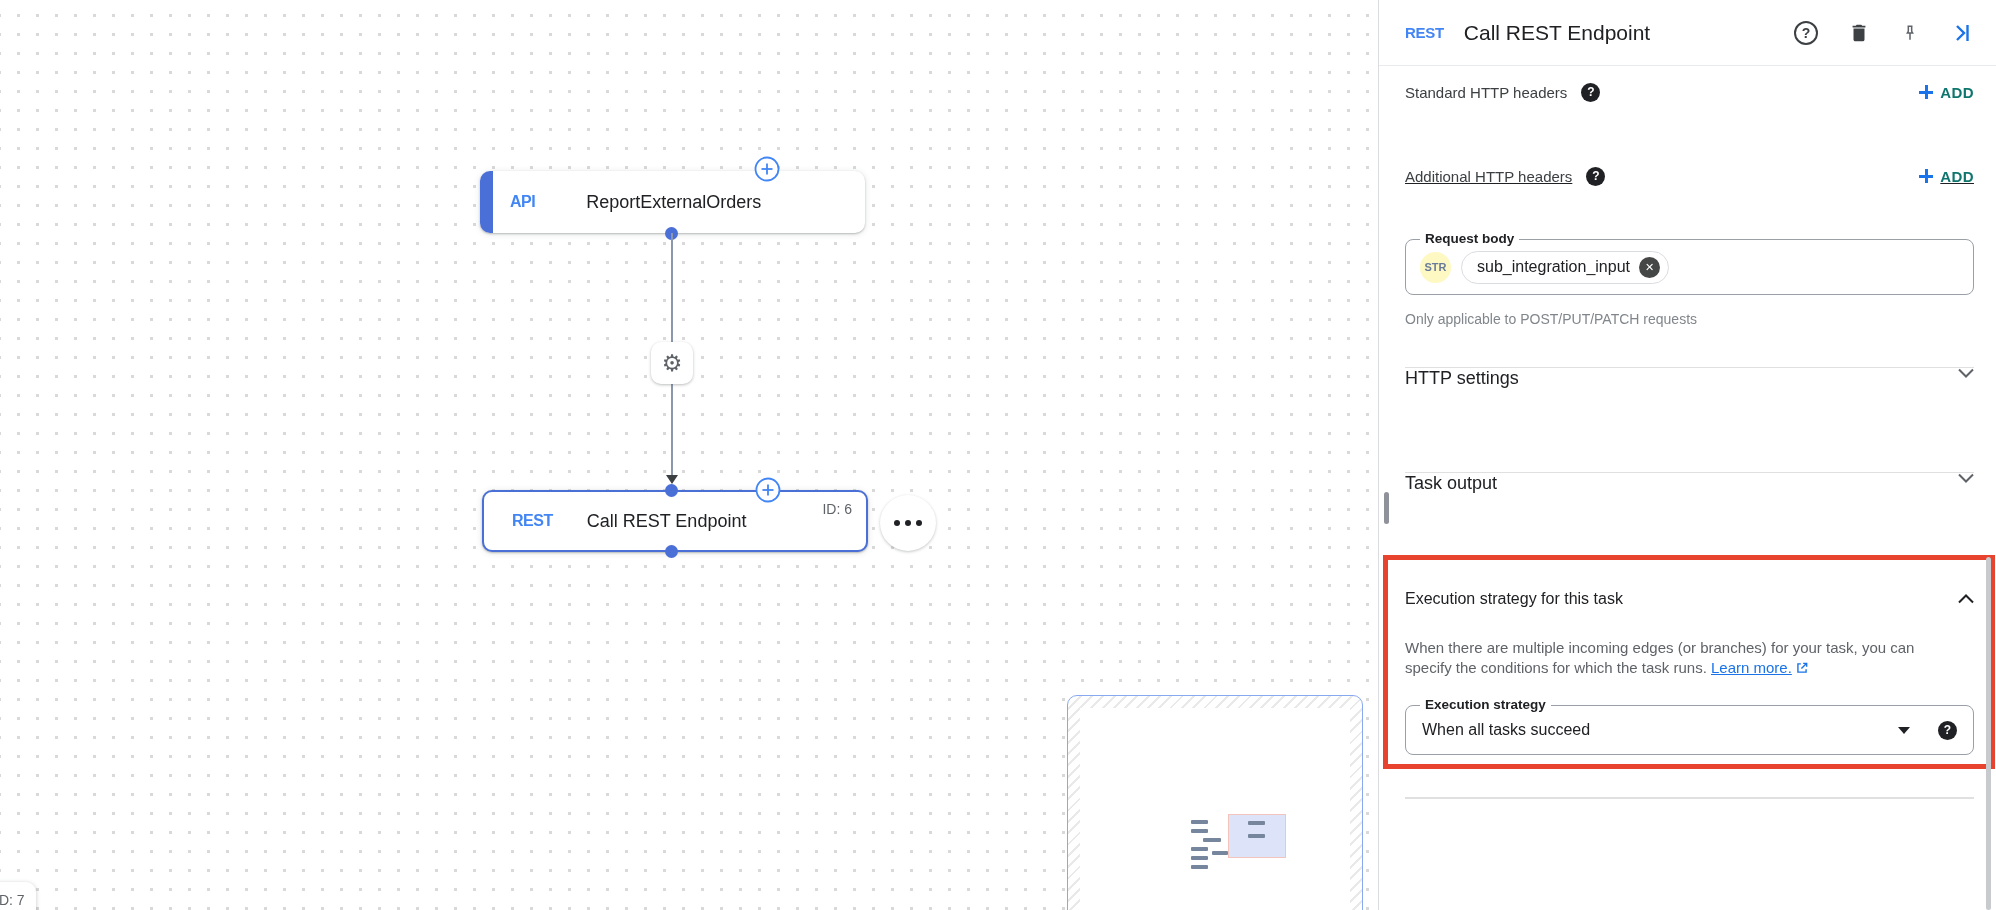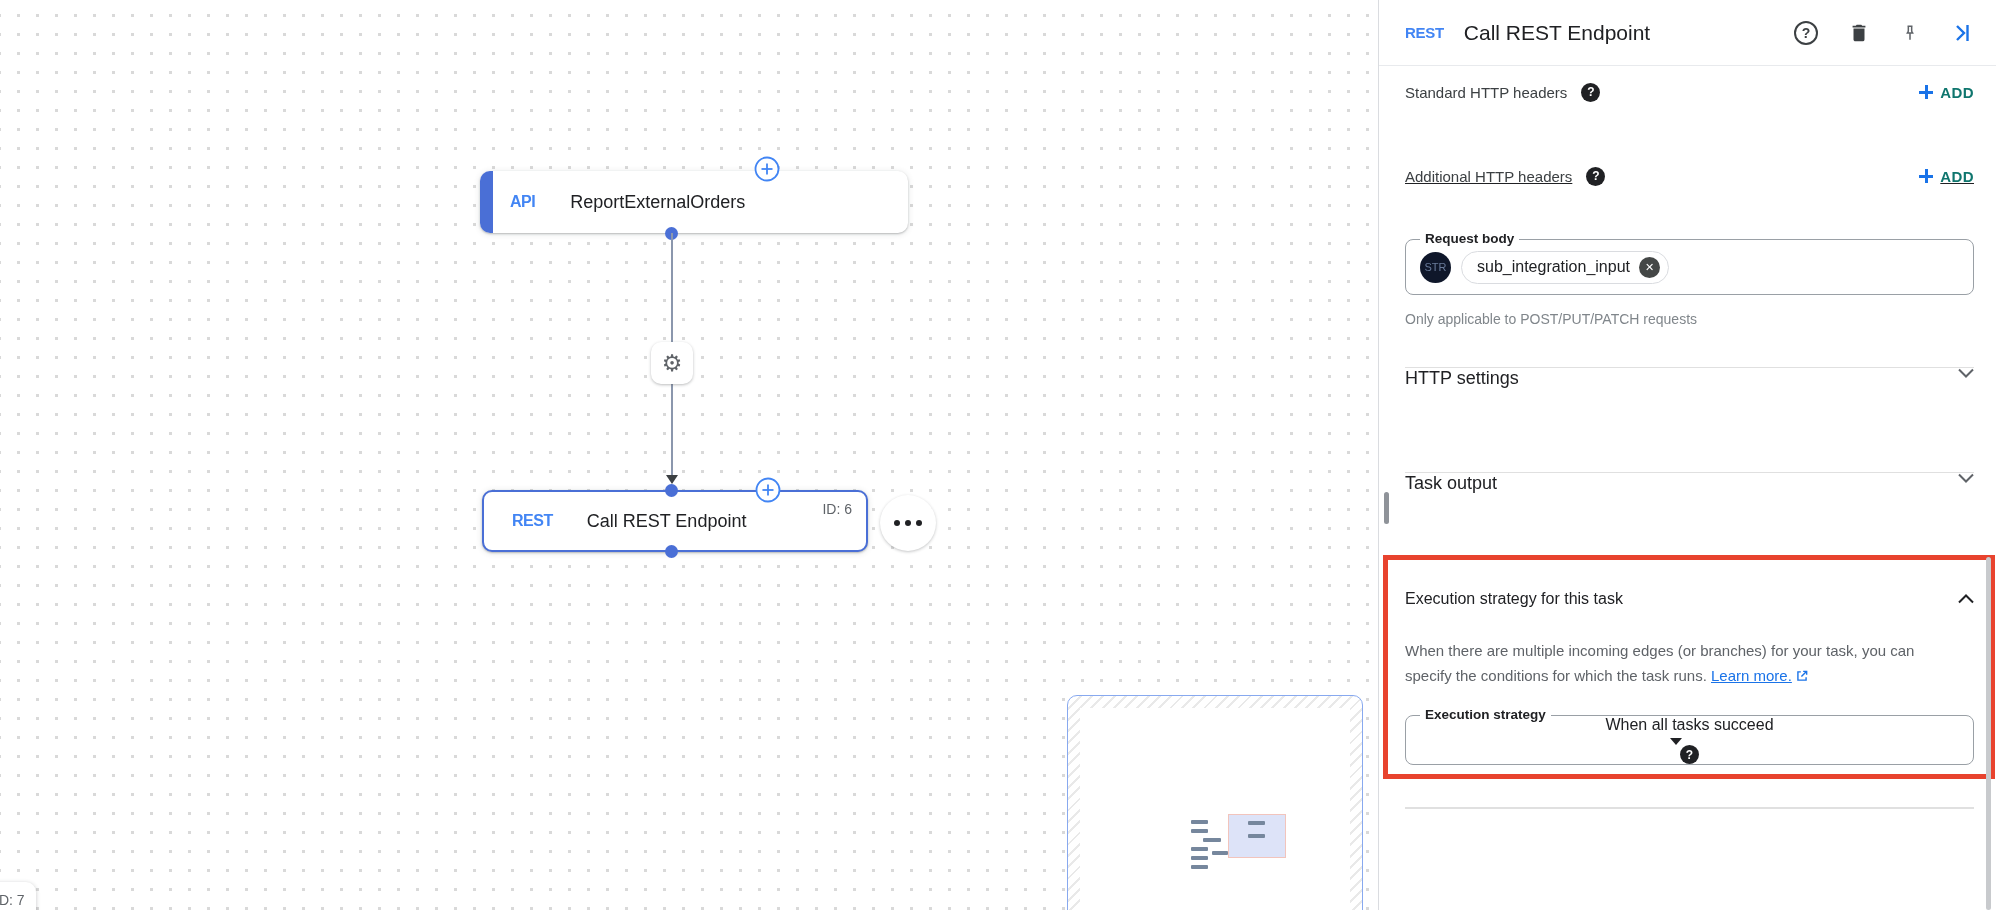--- a/index.html
+++ b/index.html
@@ -73,60 +73,60 @@
     font-weight:700; font-size:15px; letter-spacing:.4px; cursor:pointer; }
   .plus-glyph { position:relative; width:14px; height:14px; }
   .plus-glyph::before,.plus-glyph::after { content:""; position:absolute; background:#1a73e8; }
   .plus-glyph::before { left:6px; top:0; width:2.5px; height:14px; }
   .plus-glyph::after { left:0; top:6px; width:14px; height:2.5px; }
 
   .field { position:relative; margin-top:37px; height:56px; border:1.5px solid #9aa0a6;
     border-radius:8px; display:flex; align-items:center; padding:0 14px; gap:10px; }
   .field-label { position:absolute; top:-9px; left:14px; background:#fff; padding:0 5px;
     font-size:13.5px; font-weight:700; color:#202124; }
-  .str-chip { width:31px; height:31px; border-radius:50%; background:#0f172a; color:#697b9a;
-    font-size:11px; font-weight:400; display:flex; align-items:center; justify-content:center; }
+  .str-chip { width:31px; height:31px; border-radius:50%; background:#fef9c3; color:#697b9a;
+    font-size:11px; font-weight:700; display:flex; align-items:center; justify-content:center; }
   .value-chip { display:flex; align-items:center; gap:9px; border:1px solid #dadce0;
     border-radius:18px; padding:5px 8px 5px 15px; font-size:16px; color:#202124; }
   .chip-x { width:21px; height:21px; border-radius:50%; background:#444746; color:#fff;
     font-size:11px; font-weight:700; display:flex; align-items:center; justify-content:center; }
   .helper { margin-top:16px; font-size:14px; color:#80868b; }
 
   .divider { height:1px; background:#e0e0e0; }
   .div-1 { margin-top:40px; }
   .section-row { display:flex; justify-content:space-between; }
   .section-row .s-title { font-size:18px; font-weight:500; color:#202124; }
   .row-http { height:104px; }
   .row-task { height:82px; }
   .row-policy { height:88px; }
 
   .highlight { border:5px solid #e8432e; margin:0 -21px 0 -22px; padding:0 16px 9px 17px; }
   .hl-title-row { height:78px; display:flex; align-items:center; justify-content:space-between; }
-  .hl-desc { font-size:15px; line-height:25px; color:#5f6368; max-width:548px; }
+  .hl-desc { font-size:15px; line-height:20px; color:#5f6368; max-width:548px; }
   .hl-desc a { color:#1a73e8; text-decoration:underline; }
   .ext-icon { display:inline-block; vertical-align:-2px; margin-left:3px; }
   .dd-field { position:relative; margin-top:27px; height:50px; border:1.5px solid #9aa0a6;
-    border-radius:8px; display:flex; align-items:center; padding:0 16px;flex-direction:column; }
+    border-radius:8px; display:flex; align-items:center; padding:0 16px; }
   .dd-value { font-size:16px; color:#202124; flex:1; }
   .caret { width:0; height:0; border-left:6px solid transparent; border-right:6px solid transparent;
     border-top:7px solid #202124; margin-right:28px; }
 
   .div-2 { margin-top:28px; }
 
   .scroll-thumb-right { position:absolute; right:5px; top:557px; width:5px; height:353px;
     background:#c8cacd; border-radius:3px; }
   .scroll-thumb-left { position:absolute; left:5px; top:492px; width:5px; height:32px;
     background:#8f9399; border-radius:3px; }
 </style>
 </head>
 <body>
 
 <div class="canvas">
 
-  <div class="node" style="left:480px; top:171px; width:428px; height:62px; padding-left:30px;">
+  <div class="node" style="left:480px; top:171px; width:385px; height:62px; padding-left:30px;gap:16px;">
     <div class="node-accent"></div>
     <span class="node-type" style="margin-right:35px;">API</span>
     <span class="node-title">ReportExternalOrders</span>
   </div>
   <svg class="plus-badge" style="left:754px; top:156px;" viewBox="0 0 26 26">
     <circle cx="13" cy="13" r="11.5" fill="#fff" stroke="#4285f4" stroke-width="1.8"></circle>
     <line x1="13" y1="7.5" x2="13" y2="18.5" stroke="#4285f4" stroke-width="1.8"></line>
     <line x1="7.5" y1="13" x2="18.5" y2="13" stroke="#4285f4" stroke-width="1.8"></line>
   </svg>
   <div class="port" style="left:665px; top:227px;"></div>

